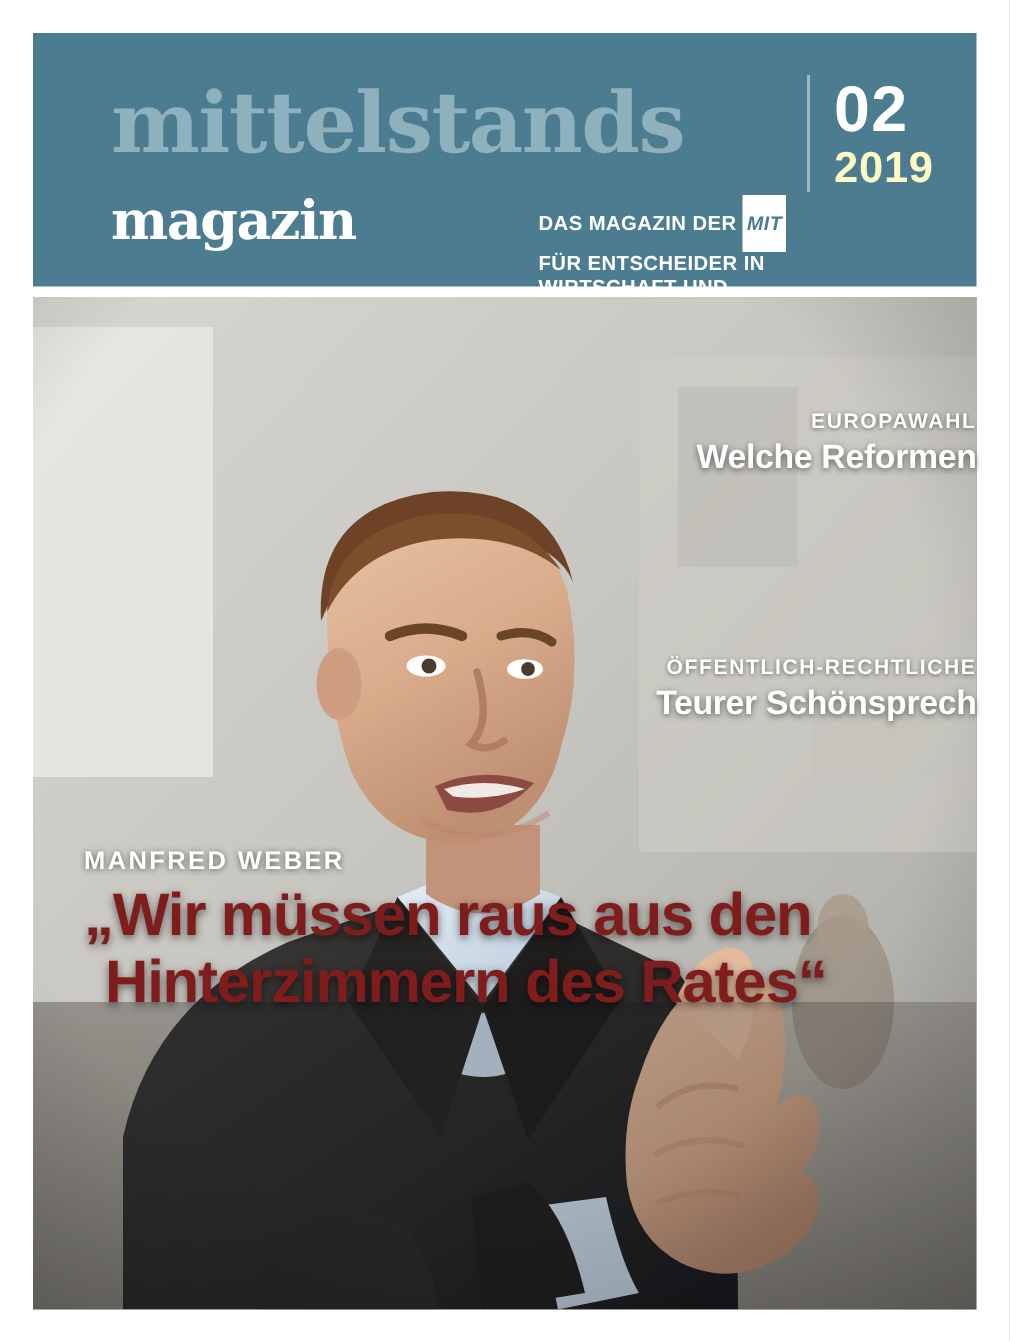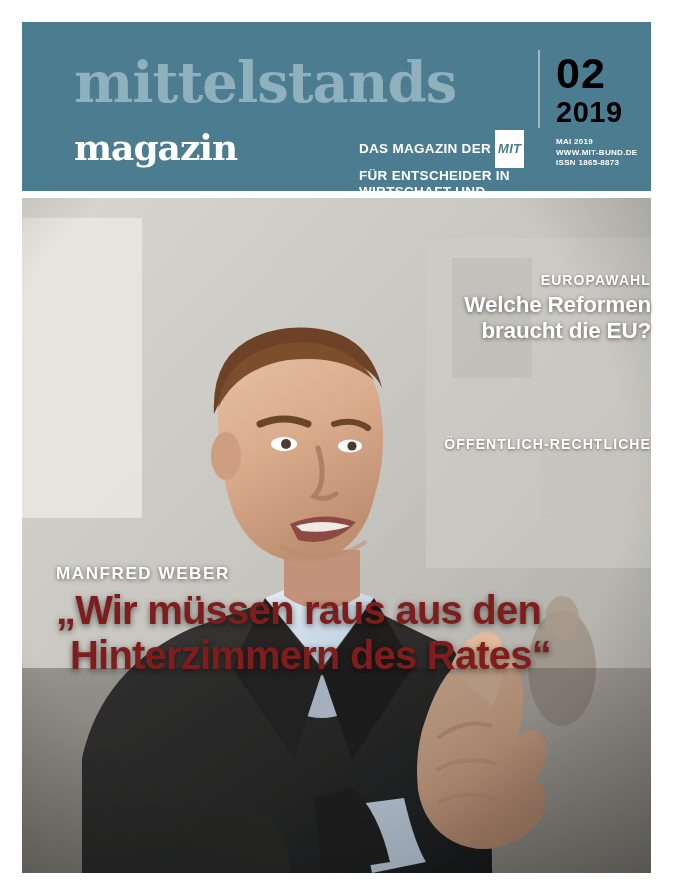--- a/index.html
+++ b/index.html
@@ -80,31 +80,31 @@
     left: 516px;
     top: 28px;
     width: 2px;
     height: 78px;
     background: #9dbac5;
   }
   .mast-issue {
     position: absolute;
     left: 534px;
     top: 30px;
-    color: #000000;
+    color: #ffffff;
     font-size: 43px;
     font-weight: 700;
     line-height: 43px;
     letter-spacing: 1px;
   }
   .mast-year {
     position: absolute;
     left: 534px;
     top: 76px;
-    color: #000000;
+    color: #fef9c3;
     font-size: 29px;
     font-weight: 700;
     line-height: 29px;
     letter-spacing: 0.5px;
   }
   .mast-meta {
     position: absolute;
     left: 534px;
     top: 115px;
     color: #ffffff;
@@ -198,25 +198,20 @@
       <div class="mast-sub">
         <span>DAS MAGAZIN DER</span>
         <span class="mit-badge">MIT</span><br>
         <span>FÜR ENTSCHEIDER IN</span><br>
         <span>WIRTSCHAFT UND MAGAZIN</span>
       </div>
 
       <div class="mast-divider"></div>
       <div class="mast-issue">02</div>
       <div class="mast-year">2019</div>
-      <div class="mast-meta">
-        <span>MAI 2019</span><br>
-        <span>WWW.MIT-BUND.DE</span><br>
-        <span>ISSN 1865-8873</span>
-      </div>
     </div>
   </div>
 
   <div class="photo">
     <svg class="photo-svg" viewBox="0 0 629 675" preserveAspectRatio="xMidYMid slice">
       <defs>
         <linearGradient id="bgwall" x1="0" y1="0" x2="1" y2="1">
           <stop offset="0%" stop-color="#d8d6d0"></stop>
           <stop offset="45%" stop-color="#c8c6c0"></stop>
           <stop offset="100%" stop-color="#a9a7a1"></stop>
@@ -302,26 +297,28 @@
       <rect x="0" y="0" width="629" height="675" fill="url(#vig)"></rect>
 
       <rect x="0" y="470" width="629" height="205" fill="rgba(20,22,26,0.22)"></rect>
     </svg>
   </div>
 
   <div class="teaser-1">
     <div class="kicker">EUROPAWAHL</div>
     <div class="teaser-head">
       <span>Welche Reformen</span><br>
-      <span>braucht die EU?</span>
     </div>
   </div>
 
   <div class="teaser-2">
     <div class="kicker">ÖFFENTLICH-RECHTLICHE</div>
+    <div class="teaser-head">
+      <span>Teurer Schönsprech</span>
+    </div>
   </div>
 
   <div class="main-block">
     <div class="main-kicker">MANFRED WEBER</div>
     <div class="main-head">
       <span>„Wir müssen raus aus den</span>
       <span class="line2">Hinterzimmern des Rates“</span>
     </div>
   </div>
 

